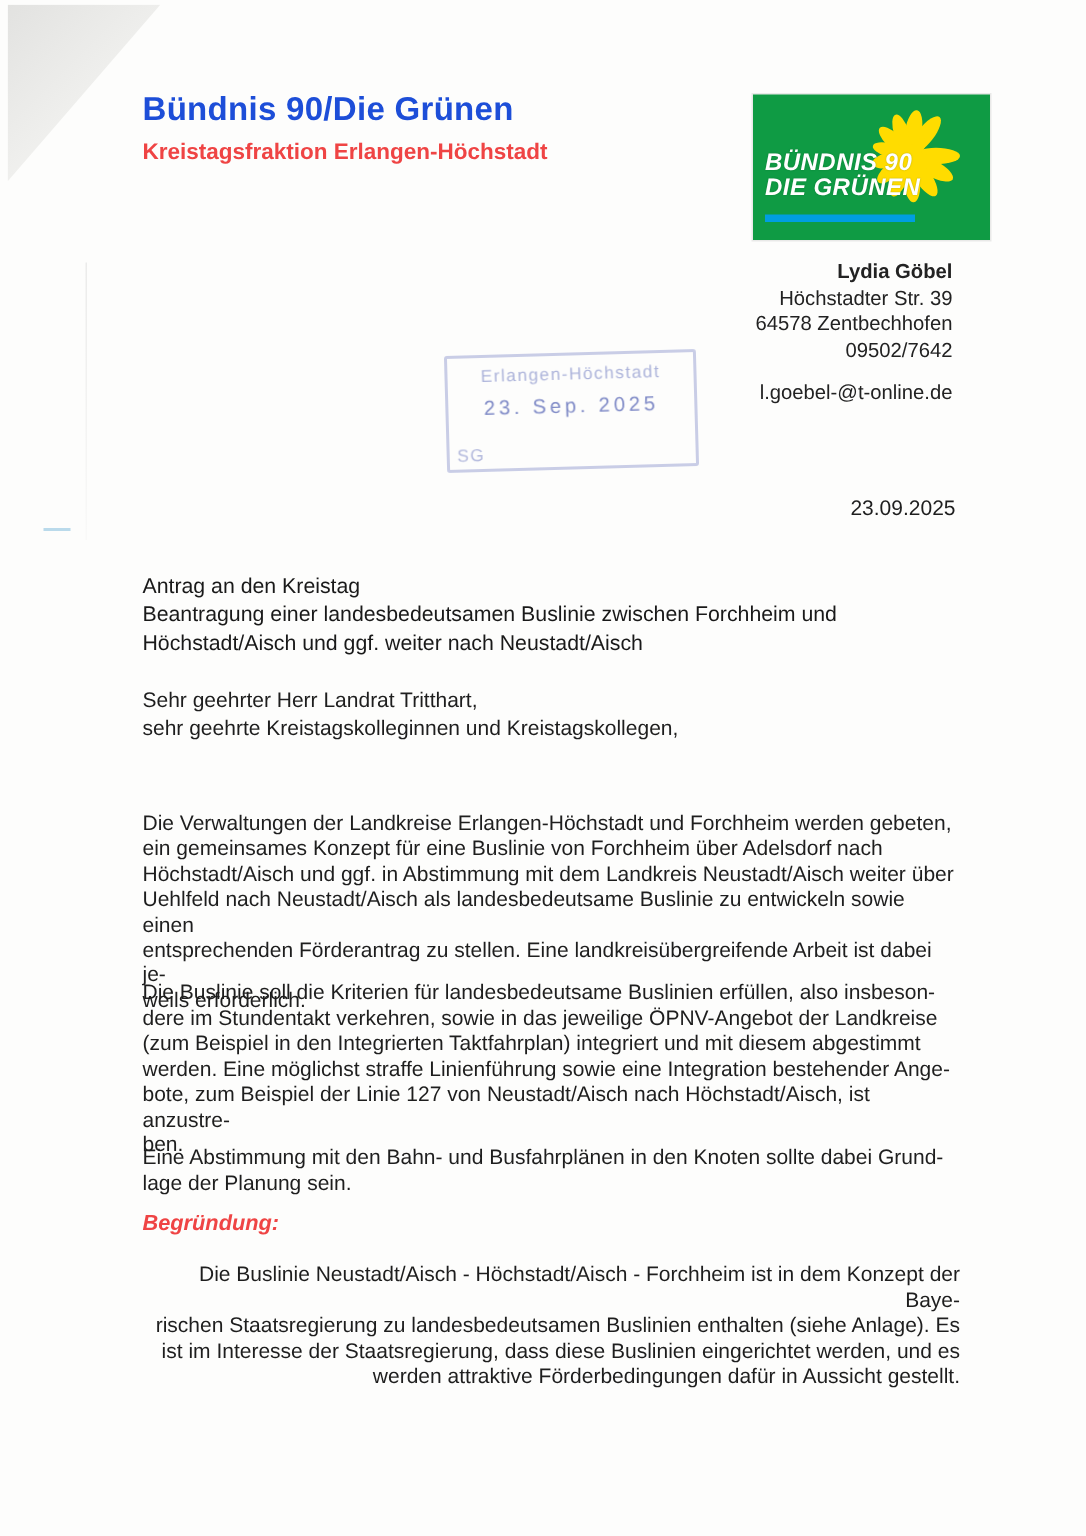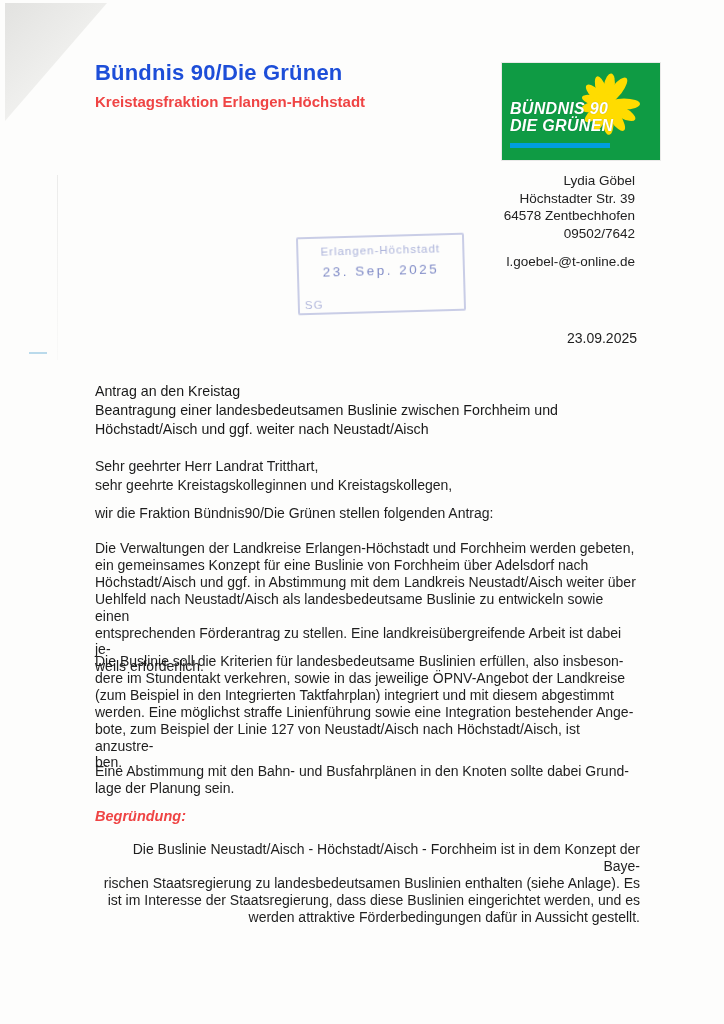--- a/index.html
+++ b/index.html
@@ -28,21 +28,21 @@
   .logo{position:absolute;left:470px;top:63px;width:158px;height:97px;background:#0f9b44;box-shadow:0 0 0 1px rgba(0,0,0,0.08);margin-left:32px;}
   .logo svg{position:absolute;left:0;top:0;}
   .logo-text{
     position:absolute;left:8px;top:37px;color:#ffffff;font-style:italic;font-weight:bold;
     font-size:16px;line-height:17px;letter-spacing:.3px;white-space:pre-line;
     text-shadow:0 0 1px rgba(0,60,20,.35);
   }
   .logo-bar{position:absolute;left:8px;top:80px;width:100px;height:5px;background:#009ee0;}
   
   .sender{position:absolute;right:89px;top:172px;text-align:right;font-size:13.5px;line-height:17.5px;color:#222;}
-  .sender .name{font-weight:normal;}
+  .sender .name{font-weight:bold;}
   .sender .email{margin-top:11px;margin-left:12px;}
   
   .recipient{position:absolute;left:95px;top:229px;font-size:14px;line-height:17.2px;white-space:pre-line;}
   
   .stamp{
     position:absolute;left:297px;top:235px;width:164px;height:74px;
     border:2px solid rgba(104,116,189,0.35);border-radius:2px;
     transform:rotate(-1.6deg);filter:blur(0.35px);
   }
   .stamp-org{margin-top:7px;text-align:center;font-size:11.5px;color:rgba(104,116,189,0.55);letter-spacing:1px;}
@@ -153,21 +153,20 @@
 
   <div class="date-line">23.09.2025</div>
 
   <div class="subject">Antrag an den Kreistag
 Beantragung einer landesbedeutsamen Buslinie zwischen Forchheim und
 Höchstadt/Aisch und ggf. weiter nach Neustadt/Aisch</div>
 
   <div class="salutation">Sehr geehrter Herr Landrat Tritthart,
 sehr geehrte Kreistagskolleginnen und Kreistagskollegen,</div>
 
-  <div class="intro">wir die Fraktion Bündnis90/Die Grünen stellen folgenden Antrag:</div>
 
   <div class="para p1">Die Verwaltungen der Landkreise Erlangen-Höchstadt und Forchheim werden gebeten,
 ein gemeinsames Konzept für eine Buslinie von Forchheim über Adelsdorf nach
 Höchstadt/Aisch und ggf. in Abstimmung mit dem Landkreis Neustadt/Aisch weiter über
 Uehlfeld nach Neustadt/Aisch als landesbedeutsame Buslinie zu entwickeln sowie einen
 entsprechenden Förderantrag zu stellen. Eine landkreisübergreifende Arbeit ist dabei je-
 weils erforderlich.</div>
   <div class="para p2">Die Buslinie soll die Kriterien für landesbedeutsame Buslinien erfüllen, also insbeson-
 dere im Stundentakt verkehren, sowie in das jeweilige ÖPNV-Angebot der Landkreise
 (zum Beispiel in den Integrierten Taktfahrplan) integriert und mit diesem abgestimmt

